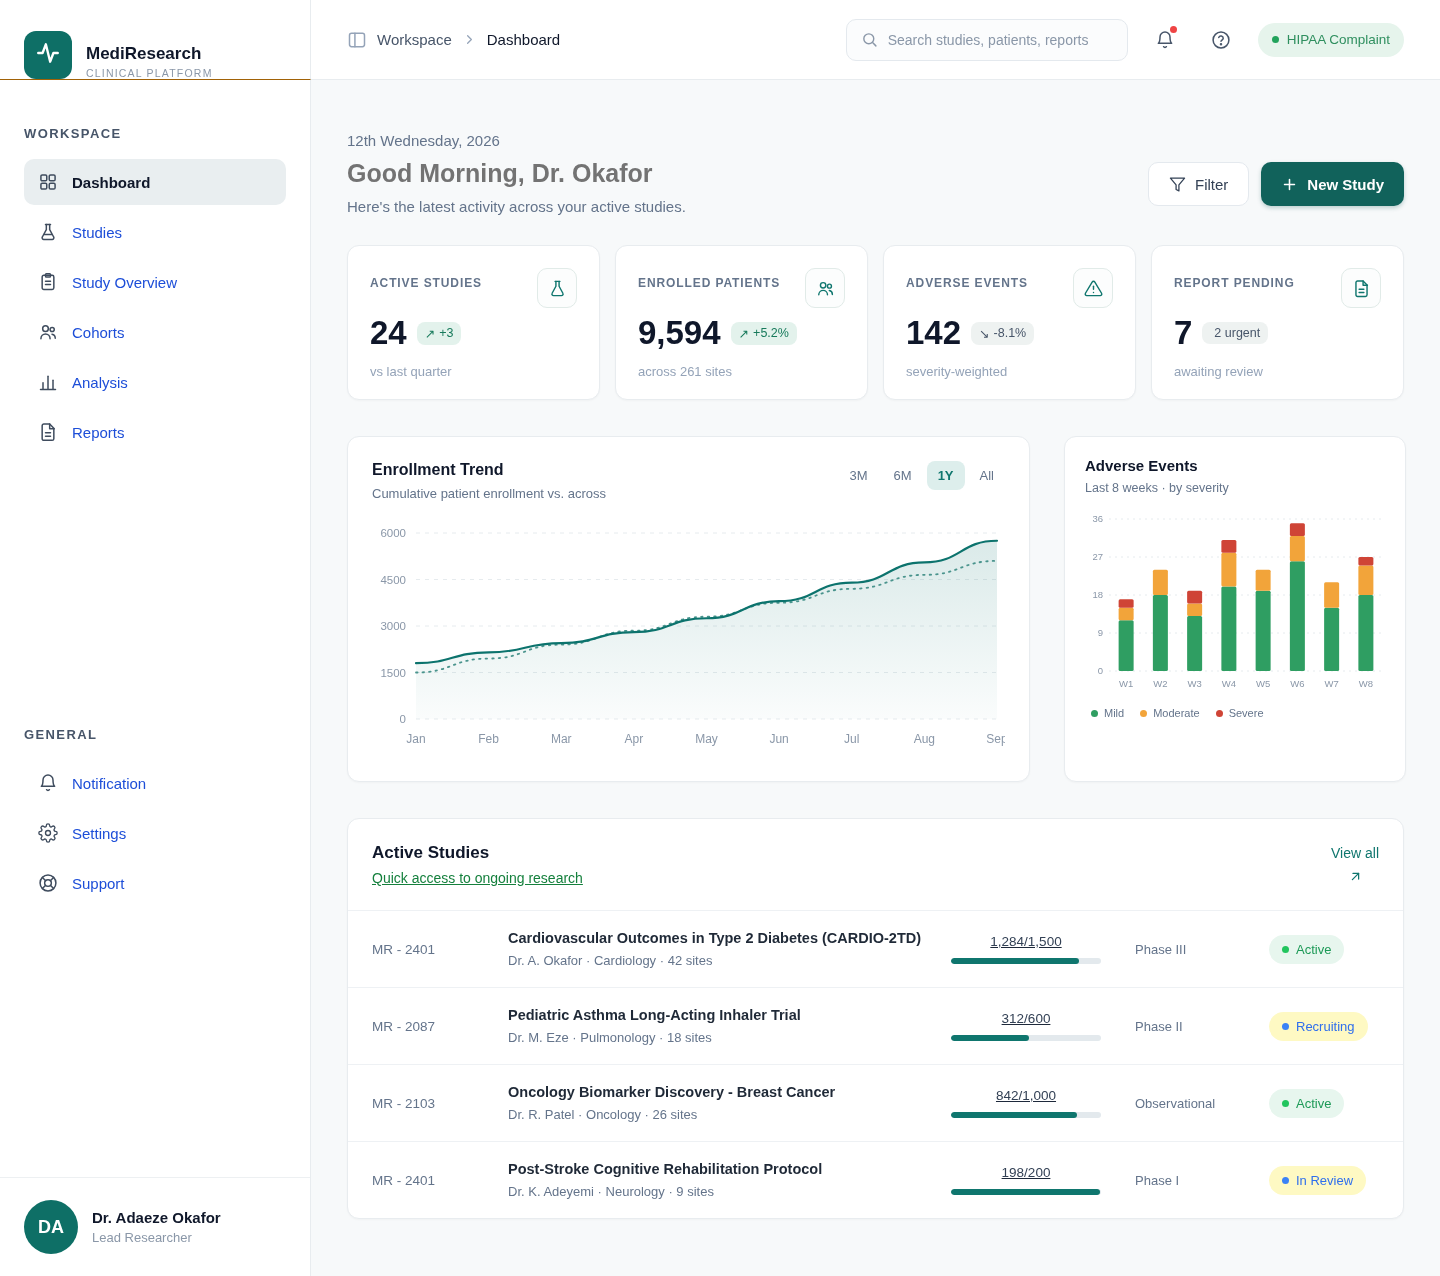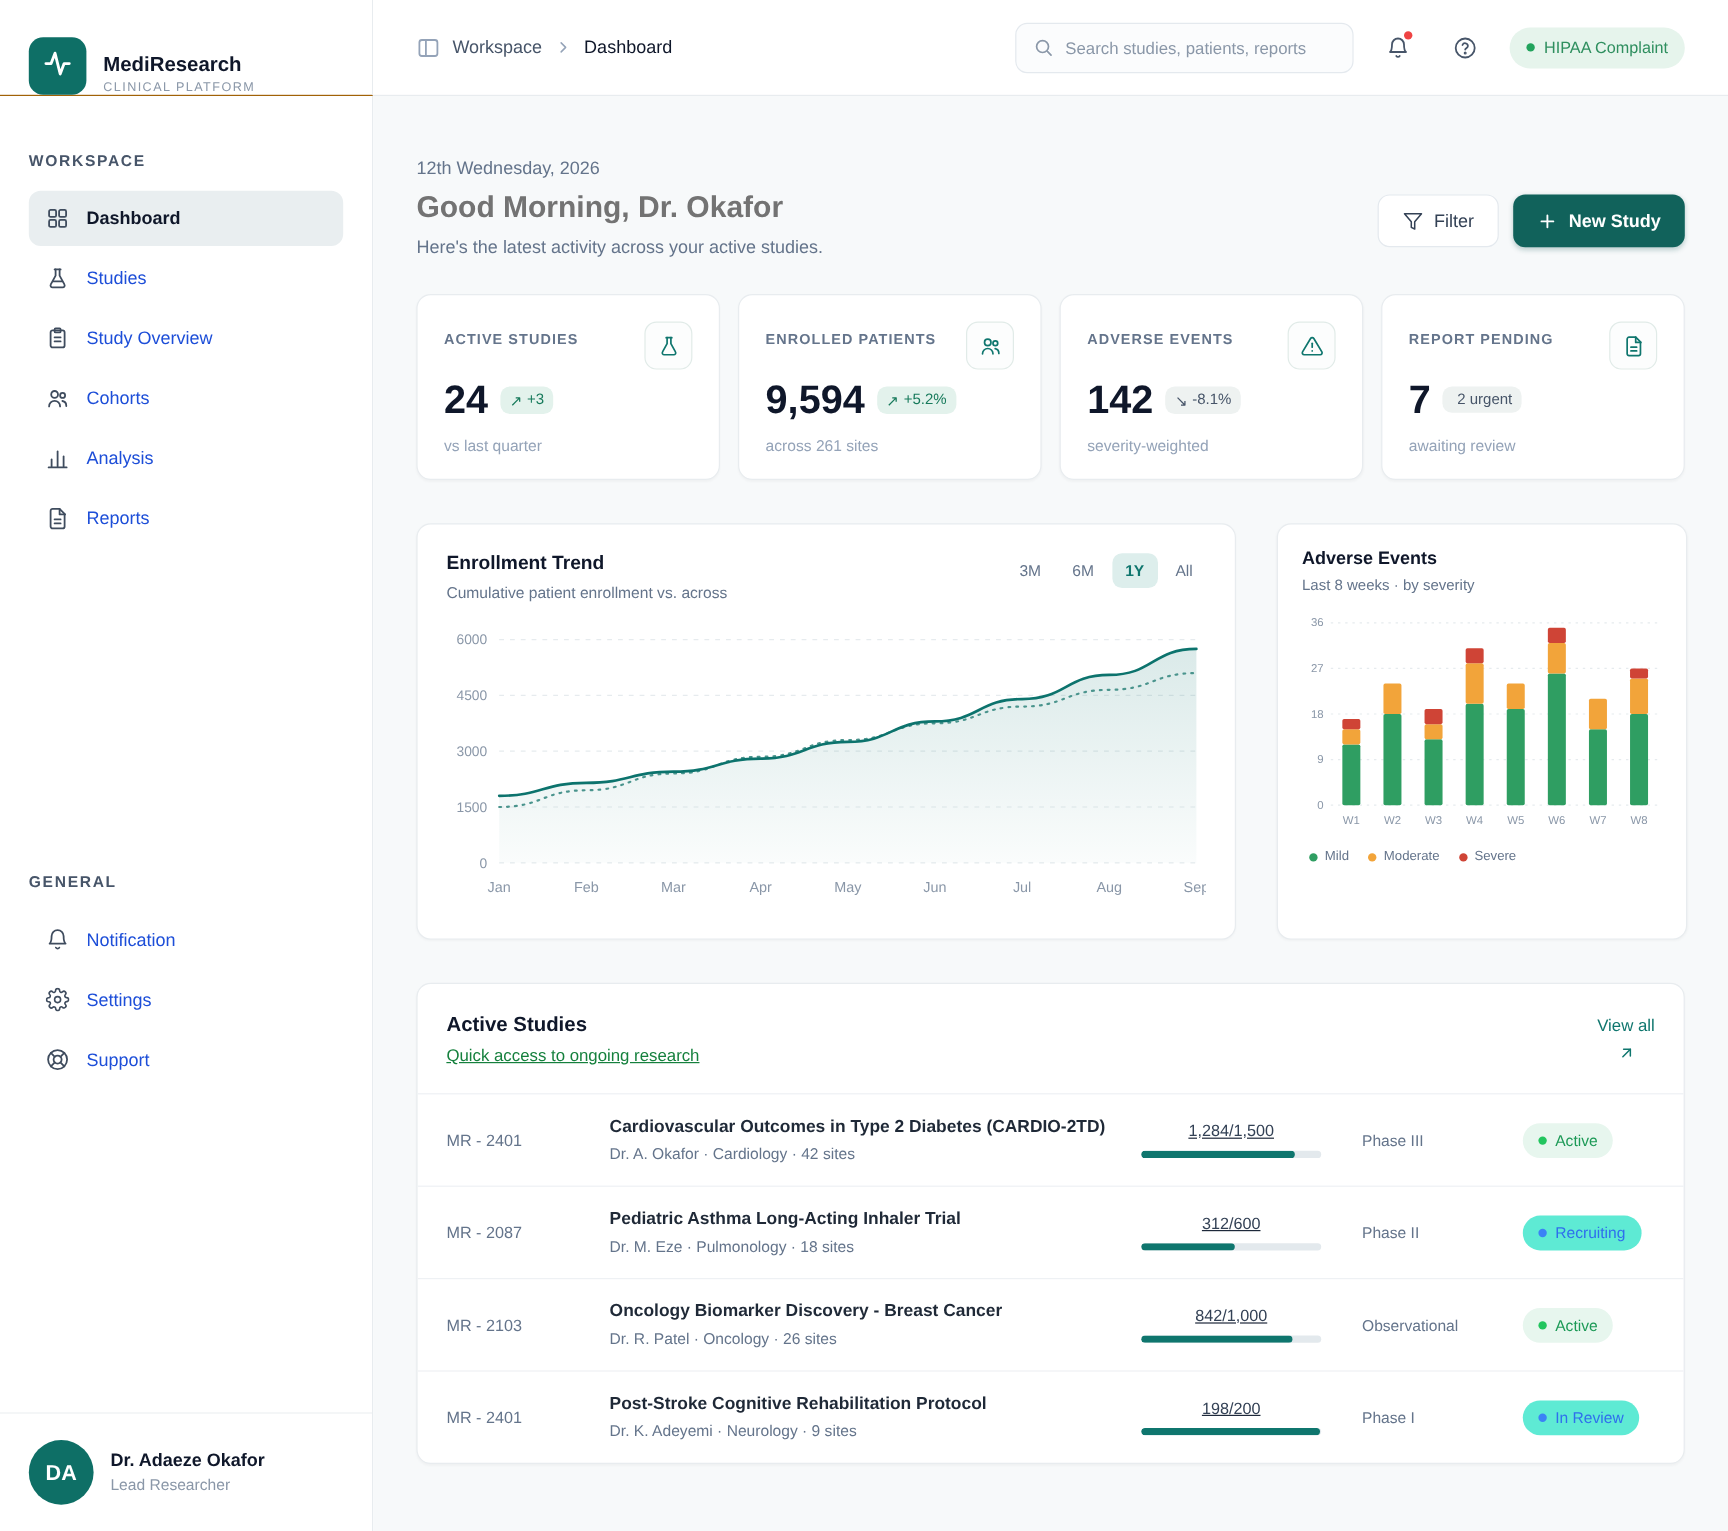--- a/index.html
+++ b/index.html
@@ -95,21 +95,21 @@
   .progress-wrap { width:150px;text-decoration:underline; }
   .progress-label { font-size:13.5px; color:#334155; text-align:center; margin-bottom:9px; }
   .progress-track { height:6px; border-radius:3px; background:#e3e9ed; overflow:hidden; }
   .progress-fill { height:100%; border-radius:3px; background:#0f766e; }
   .row-phase { font-size:13px; color:#64748b; }
   .row-status { display:flex; justify-content:flex-start; }
   .status-badge { display:inline-flex; align-items:center; gap:7px; padding:7px 13px; border-radius:999px; font-size:13px; font-weight:500; white-space:nowrap; }
   .status-badge .dot { width:7px; height:7px; border-radius:50%; }
   .badge-green { background:#e7f6ee; color:#1d9a57; }
   .badge-green .dot { background:#22c55e; }
-  .badge-blue { background:#5eead4; color:#2f6fed; }
+  .badge-blue { background:#fef9c3; color:#2f6fed; }
   .badge-blue .dot { background:#3b82f6; }
 </style>
 </head>
 <body>
 
 <div class="app">
 
   <div class="logo-cell">
     <div class="logo-mark">
       <span>

